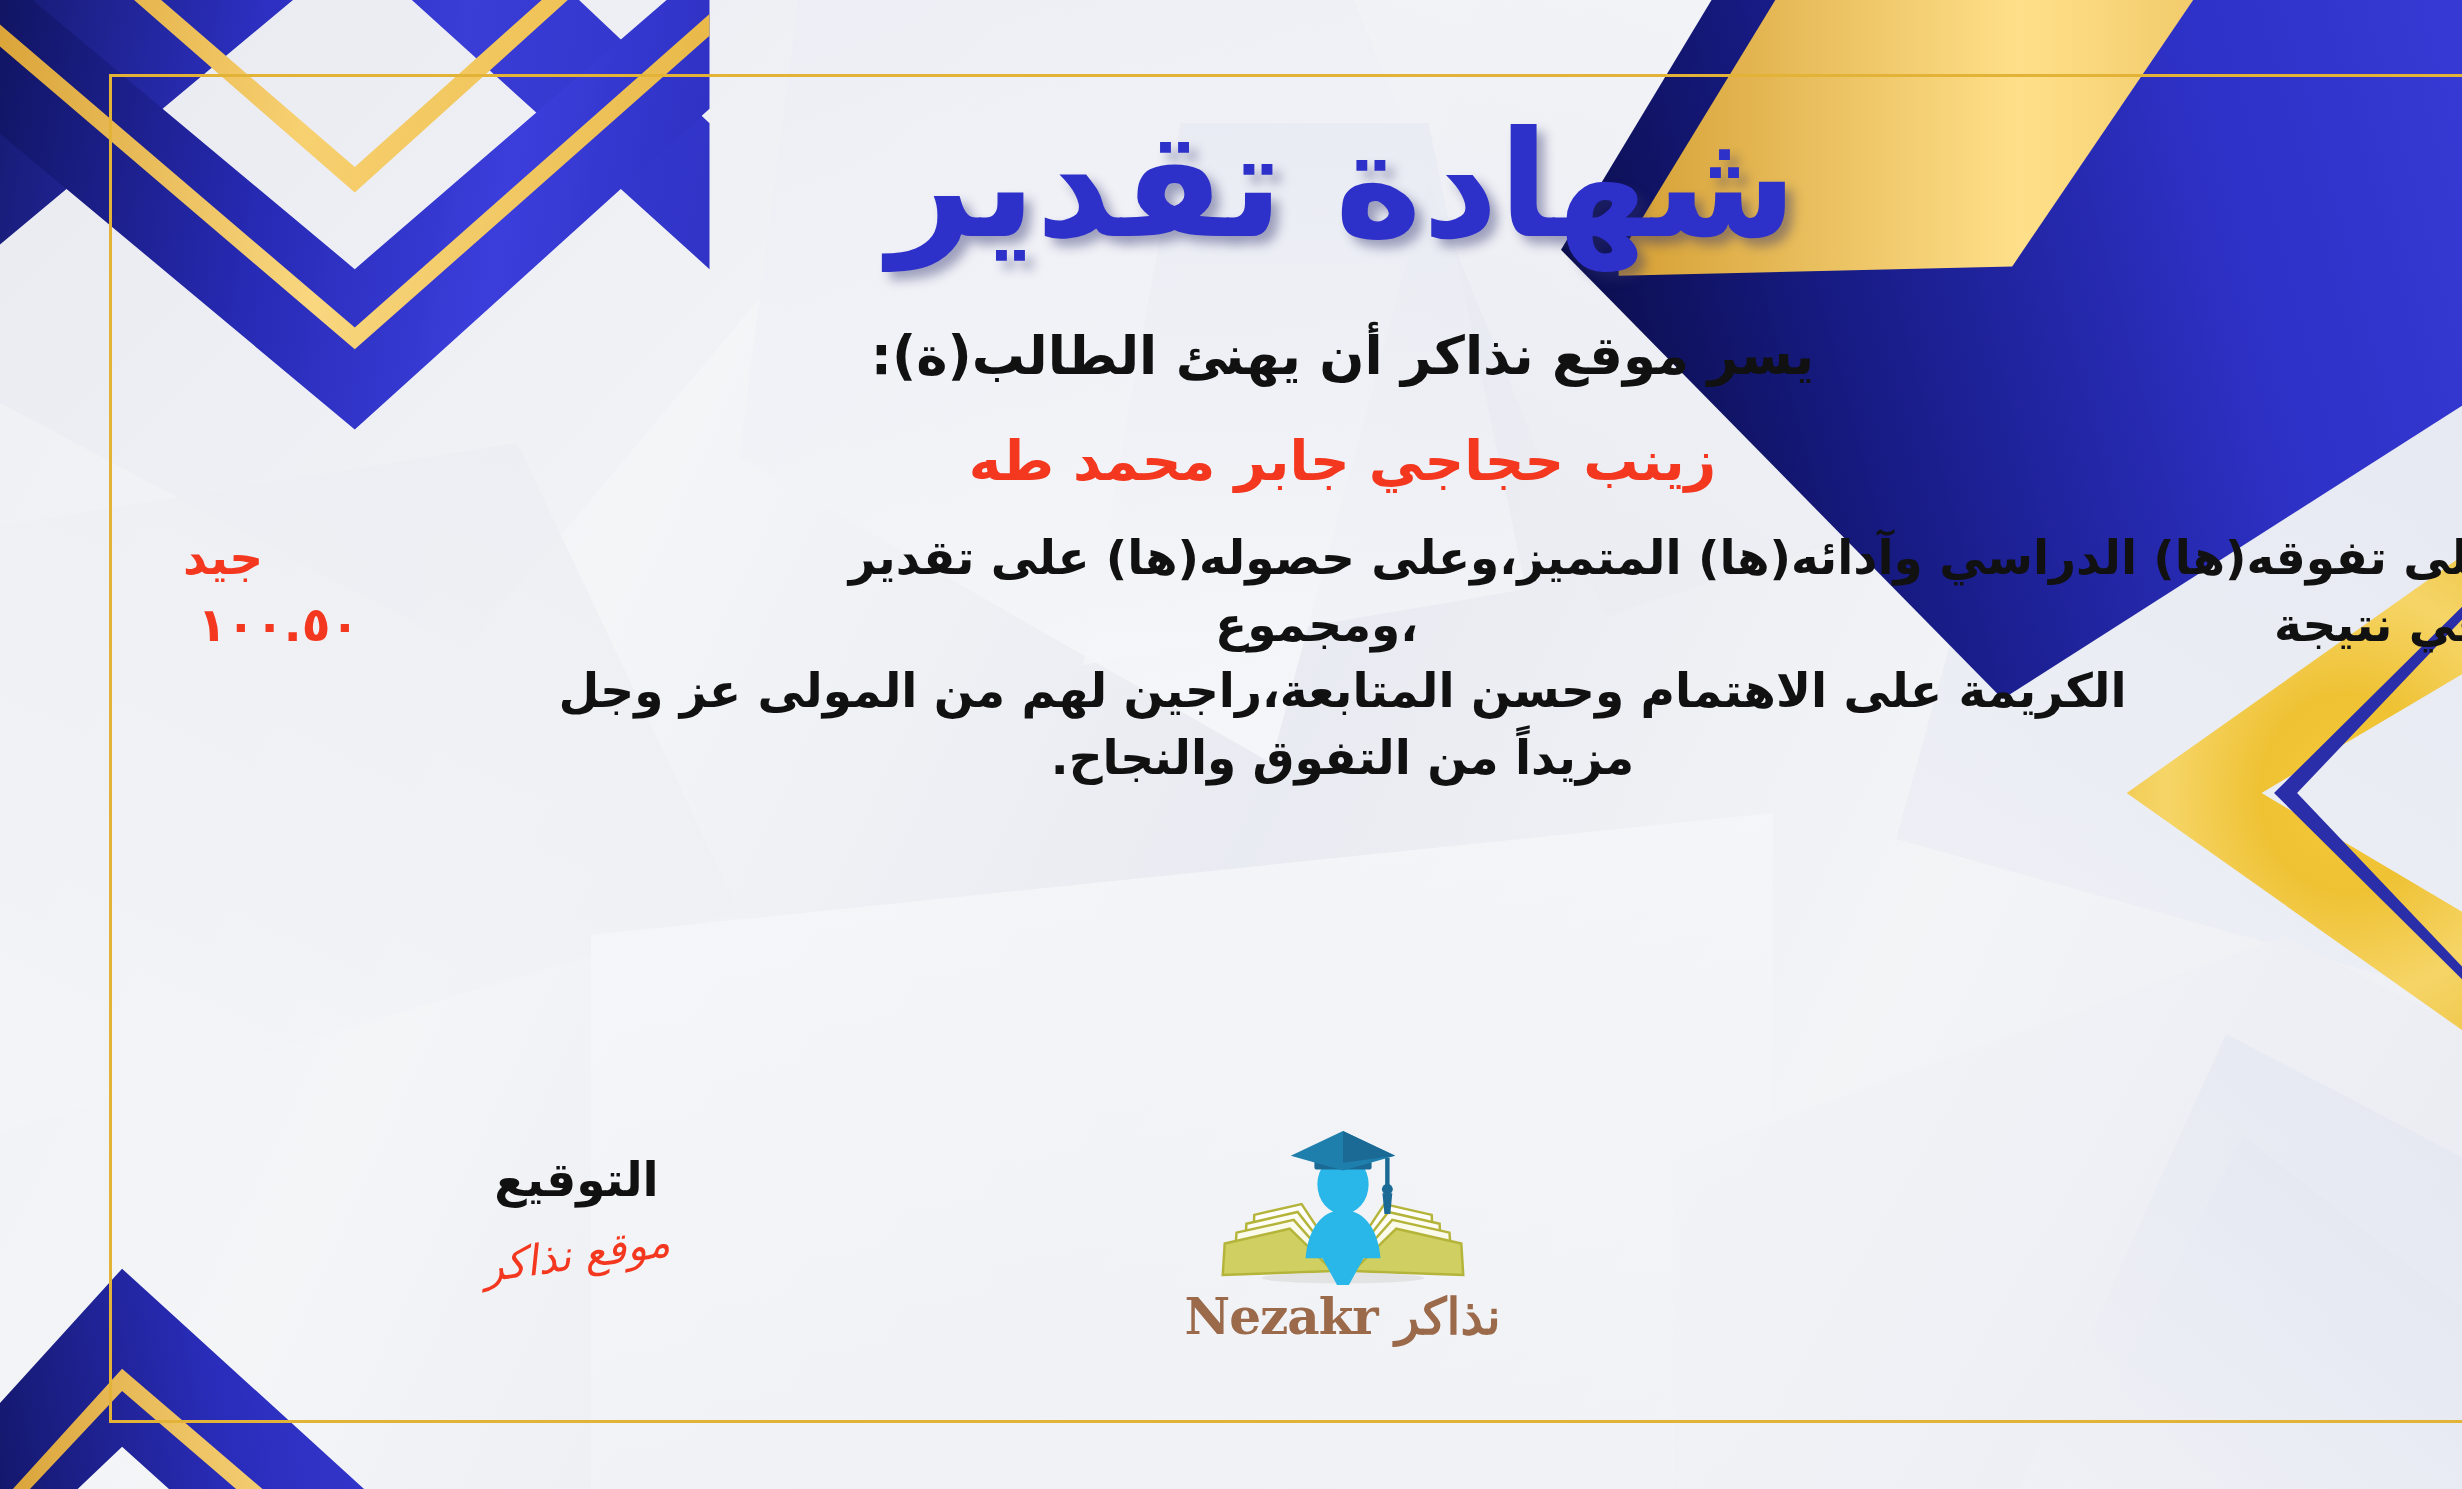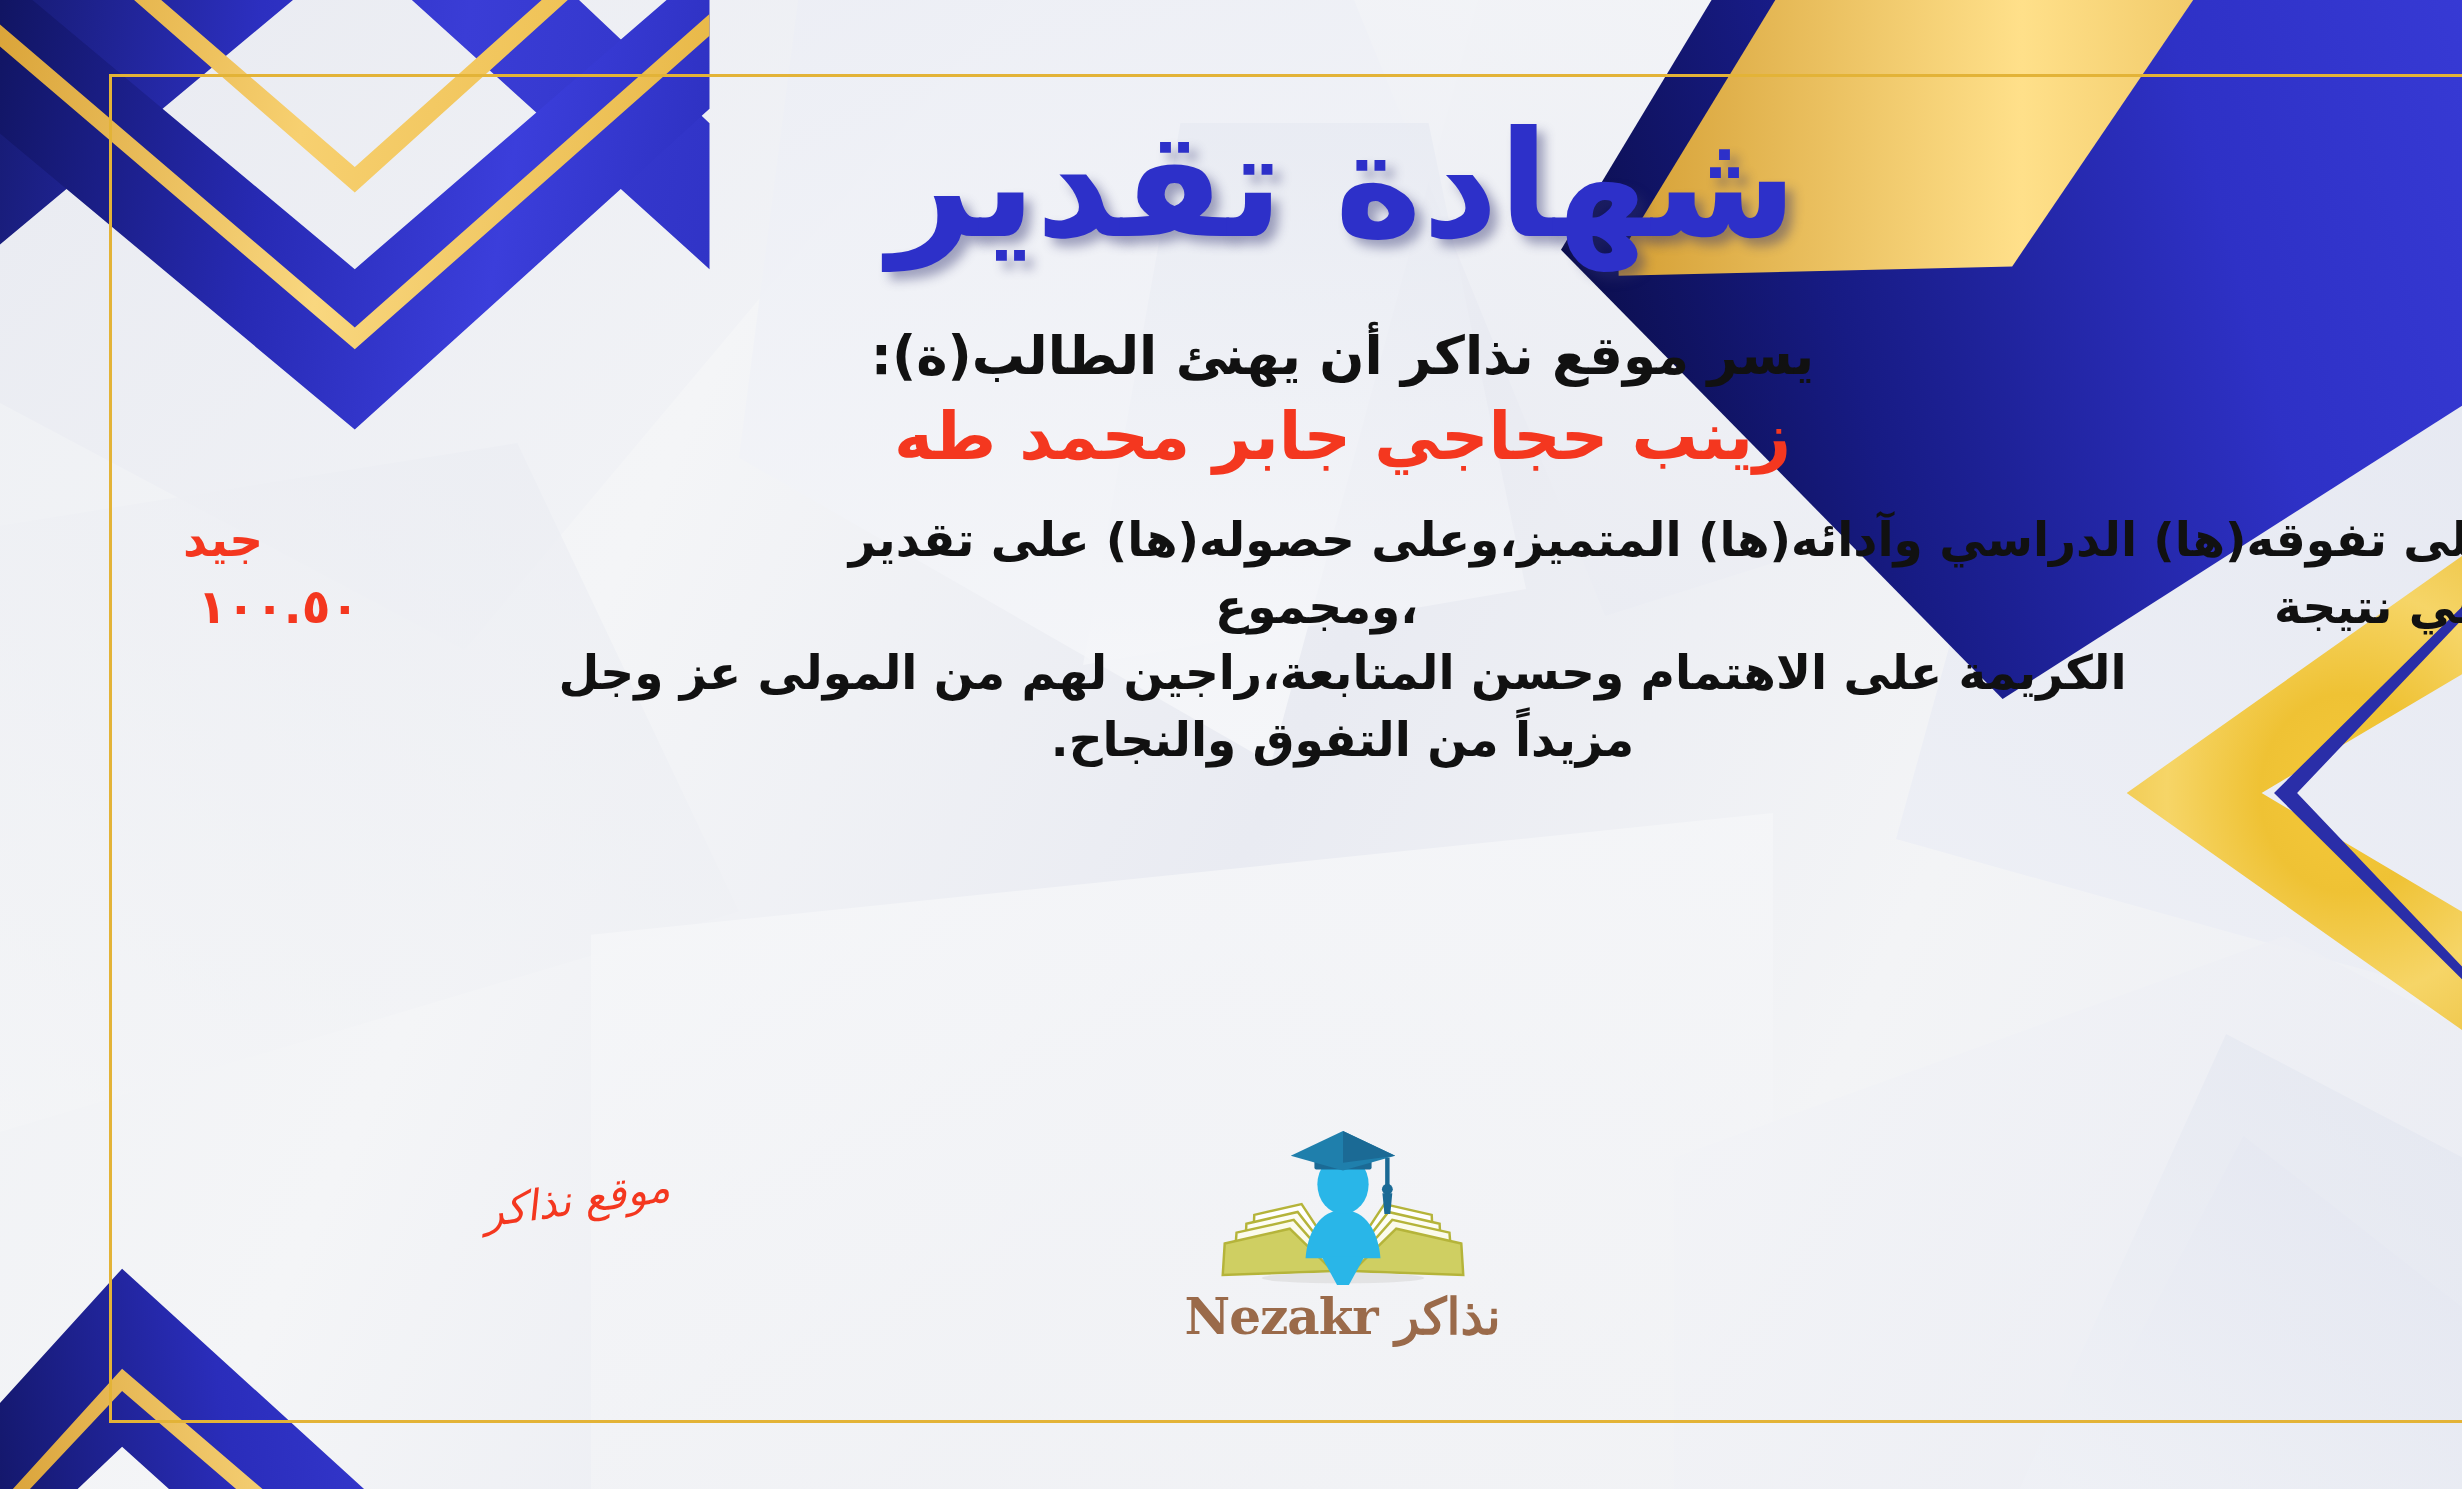--- a/index.html
+++ b/index.html
@@ -175,22 +175,22 @@
 
   .salutation{
     margin-top:64px;
     font-size:53px;
     color:#111111;
     font-weight:600;
     letter-spacing:-0.5px;
   }
 
   .student-name{
-    margin-top:12px;
-    font-size:66px;
+    margin-top:43px;
+    font-size:55px;
     color:#f4371f;
     font-weight:700;
     letter-spacing:-0.5px;
   }
 
   .body-block{
     margin-top:31.5px;
     width:100%;
     text-align:center;
     color:#111111;
@@ -316,20 +316,21 @@
 
       <span class="body-line">الكريمة على الاهتمام وحسن المتابعة،راجين لهم من المولى عز وجل</span>
 
       <span class="body-line">مزيداً من التفوق والنجاح.</span>
     </div>
   </div>
 
   <div class="footer">
 
     <div class="signature-box">
+      <div class="signature-label">التوقيع</div>
       <div class="signature-mark">موقع نذاكر</div>
     </div>
 
     <div class="logo">
       <svg class="logo-mark" viewBox="0 0 560 330">
 
         <g>
           <path d="M100 178 L196 156 L258 250 L96 262 Z" fill="#ffffff" stroke="#b5b43a" stroke-width="5"></path>
           <path d="M84 196 L188 172 L258 262 L80 276 Z" fill="#fdfdf4" stroke="#b5b43a" stroke-width="5"></path>
           <path d="M64 214 L180 188 L258 276 L58 290 Z" fill="#fbfbec" stroke="#b5b43a" stroke-width="5"></path>

